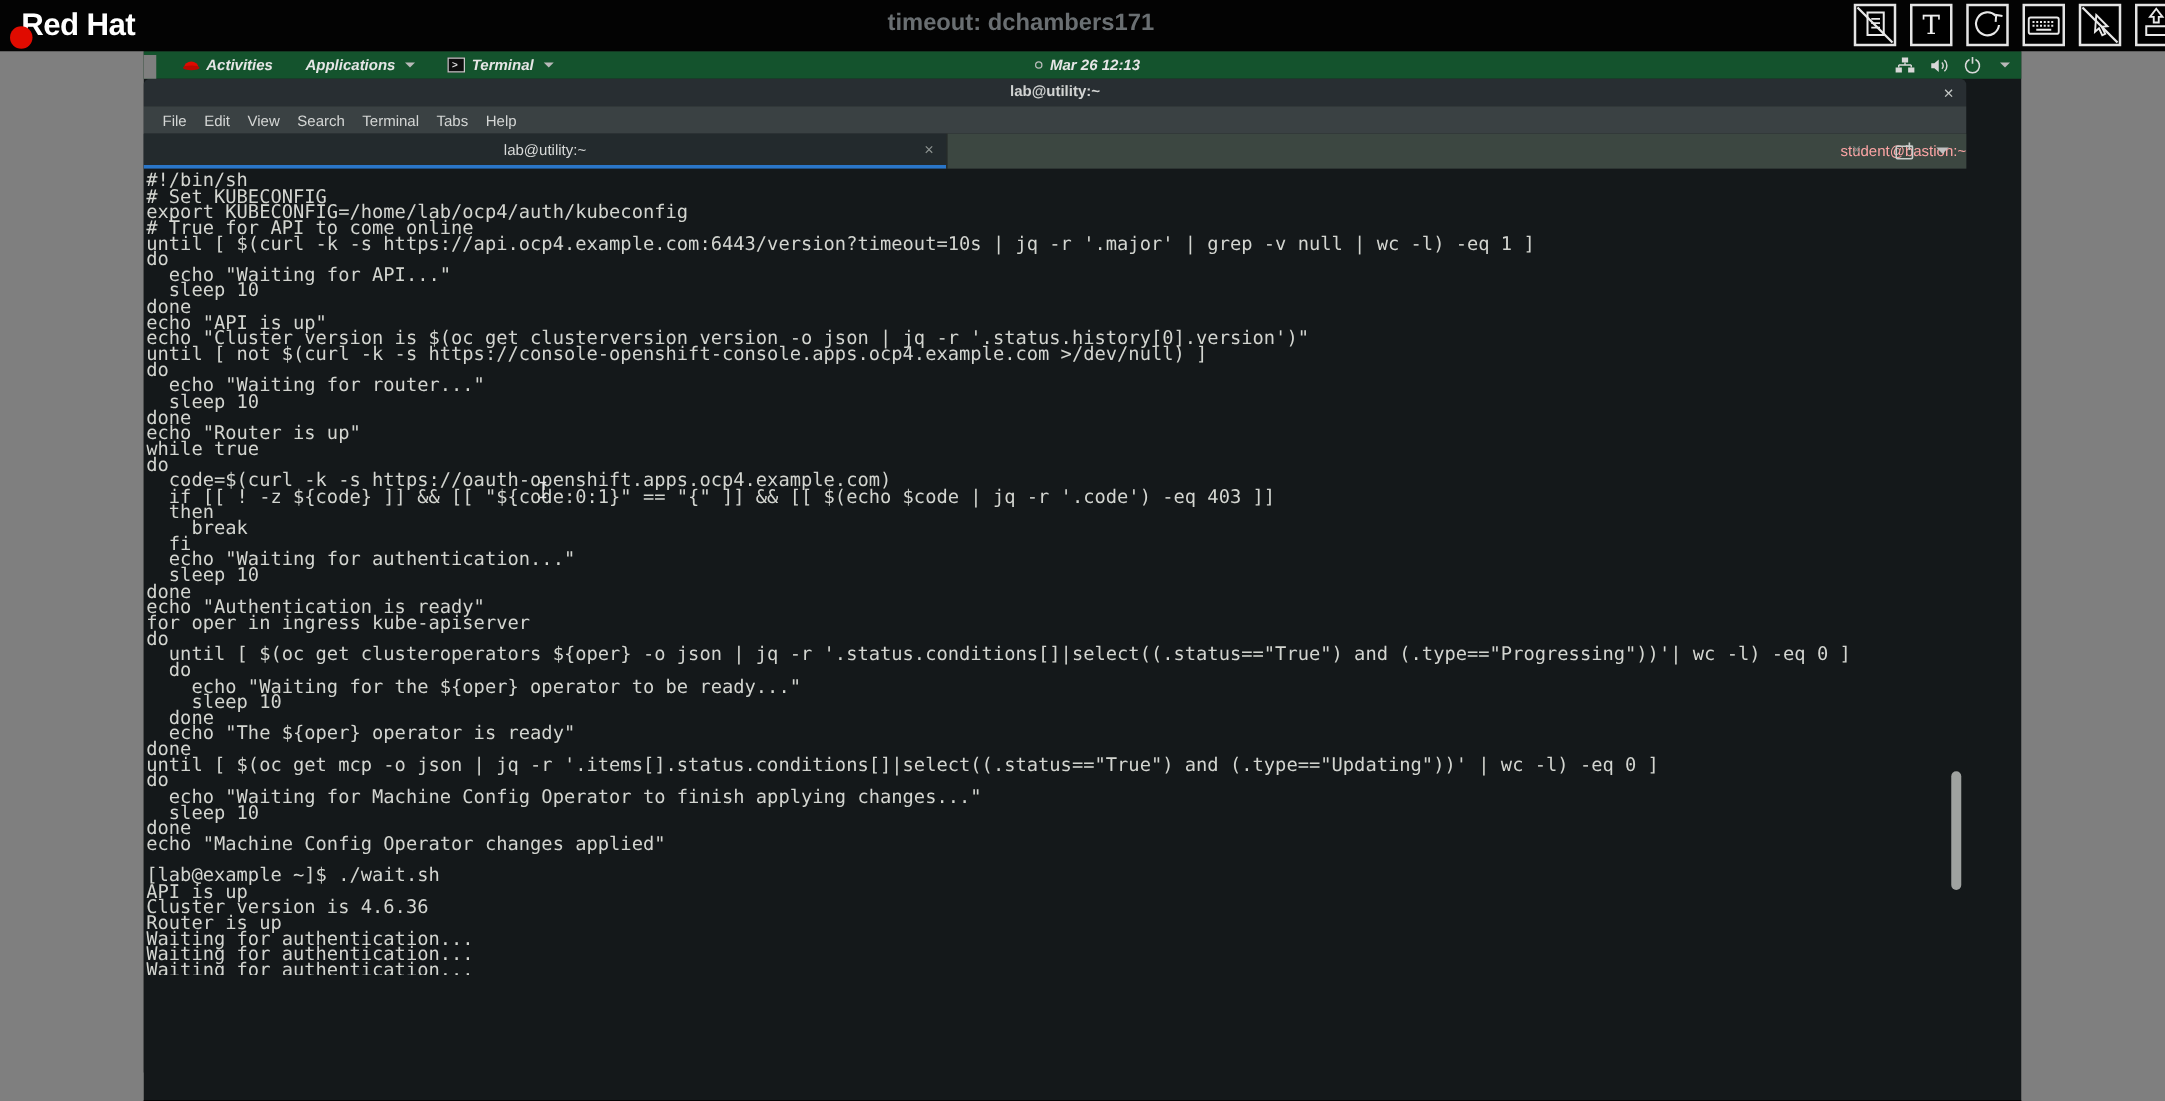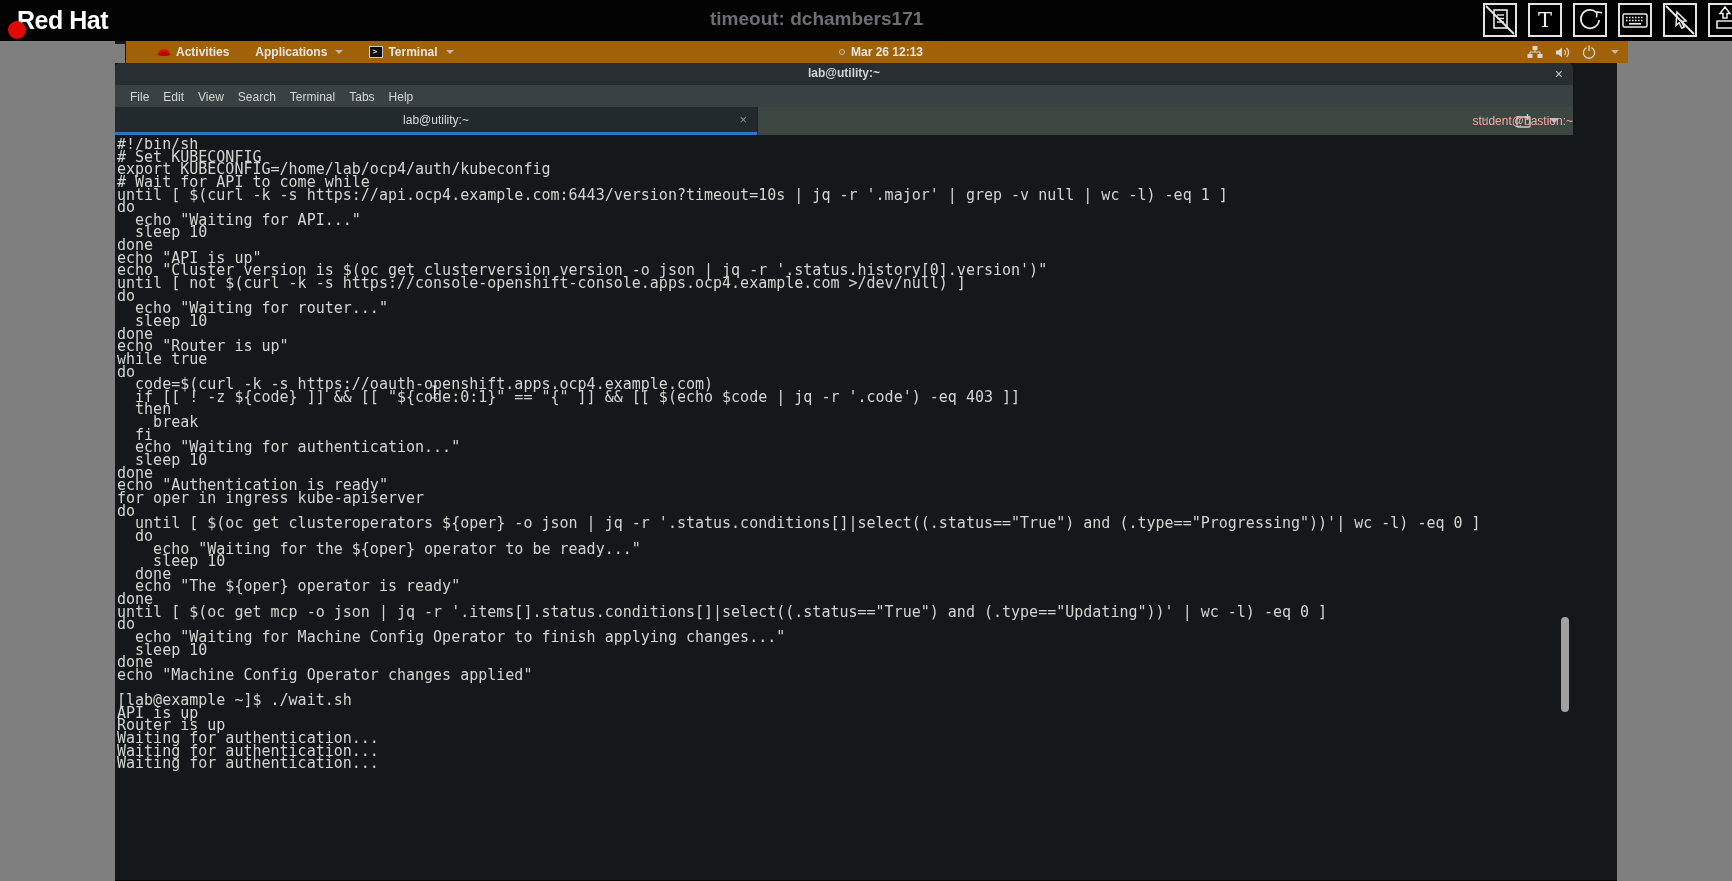--- a/index.html
+++ b/index.html
@@ -14,21 +14,21 @@
   .header-icons { position:absolute; left:1483px; top:3px; display:flex; gap:11px; }
   .hicon { width:34px; height:34px; border:2px solid #e4e4e4; display:flex; align-items:center; justify-content:center; background:#000; flex:0 0 auto; }
   .hicon svg { display:block; }
   .t-glyph { font-family:"DejaVu Serif", serif; color:#eeeeee; font-size:21px; line-height:1; }
 
   
   .desktop { position:absolute; left:115px; top:41px; width:1502px; height:840px; background:#14181a; }
   .corner-notch { position:absolute; left:0; top:3px; width:10px; height:19px; background:#7f7f7f; z-index:40; }
 
   
-  .gnome-bar { position:absolute; left:11px; top:0; width:1502px; height:22px; background:#a16207; color:#e6e6e6; font-size:12px; font-weight:bold; }
+  .gnome-bar { position:absolute; left:0; top:0; width:1502px; height:22px; background:#14532d; color:#e6e6e6; font-size:12px; font-weight:bold;font-style:italic; }
   .gb-left { position:absolute; left:22px; top:0; height:22px; display:flex; align-items:center; gap:8px; }
   .gb-item { display:flex; align-items:center; gap:5px; padding:0 9px; height:22px; cursor:default; }
   .gb-caret { width:0; height:0; border-left:4px solid transparent; border-right:4px solid transparent; border-top:4px solid #b9b9b9; margin-left:3px; }
   .gb-center { position:absolute; left:713px; top:0; height:22px; display:flex; align-items:center; gap:6px;text-align:center; }
   .clock-dot { width:6px; height:6px; border:1px solid #bdbdbd; border-radius:50%; }
   .gb-right { position:absolute; right:9px; top:0; height:22px; display:flex; align-items:center; gap:12px; }
   .mini-term { width:14px; height:12px; border:1px solid #c9c9c9; background:#0d0d0d; color:#dcdcdc; font-size:8px; line-height:10px; padding-left:2px; font-weight:bold; }
 
   
   .term-window { position:absolute; left:0; top:22px; width:1458px; height:795px; }
@@ -189,21 +189,21 @@
       </svg>
       <span class="tab-chevron"></span>
     </div>
 
     <div class="term-body">
       <div class="term-lines">
 
       <div class="tline">#!/bin/sh</div>
           <div class="tline"># Set KUBECONFIG</div>
           <div class="tline">export KUBECONFIG=/home/lab/ocp4/auth/kubeconfig</div>
-          <div class="tline"># Wait for API to come while</div>
+          <div class="tline"># True for API to come online</div>
           <div class="tline">until [ $(curl -k -s https://api.ocp4.example.com:6443/version?timeout=10s | jq -r '.major' | grep -v null | wc -l) -eq 1 ]</div>
           <div class="tline">do</div>
           <div class="tline">  echo "Waiting for API..."</div>
           <div class="tline">  sleep 10</div>
           <div class="tline">done</div>
           <div class="tline">echo "API is up"</div>
           <div class="tline">echo "Cluster version is $(oc get clusterversion version -o json | jq -r '.status.history[0].version')"</div>
           <div class="tline">until [ not $(curl -k -s https://console-openshift-console.apps.ocp4.example.com &gt;/dev/null) ]</div>
           <div class="tline">do</div>
           <div class="tline">  echo "Waiting for router..."</div>
@@ -232,20 +232,21 @@
           <div class="tline">done</div>
           <div class="tline">until [ $(oc get mcp -o json | jq -r '.items[].status.conditions[]|select((.status=="True") and (.type=="Updating"))' | wc -l) -eq 0 ]</div>
           <div class="tline">do</div>
           <div class="tline">  echo "Waiting for Machine Config Operator to finish applying changes..."</div>
           <div class="tline">  sleep 10</div>
           <div class="tline">done</div>
           <div class="tline">echo "Machine Config Operator changes applied"</div>
           <div class="tline"></div>
           <div class="tline">[lab@example ~]$ ./wait.sh</div>
           <div class="tline">API is up</div>
+          <div class="tline">Cluster version is 4.6.36</div>
           <div class="tline">Router is up</div>
           <div class="tline">Waiting for authentication...</div>
           <div class="tline">Waiting for authentication...</div>
           <div class="tline">Waiting for authentication...</div>
         </div>
       <svg class="ibeam" width="9" height="14" viewBox="0 0 9 14">
         <path d="M2 1 H7 M4.5 1 V13 M2 13 H7" stroke="#e8e8e8" stroke-width="1.2" fill="none"></path>
       </svg>
       <div class="scroll-thumb"></div>
     </div>

